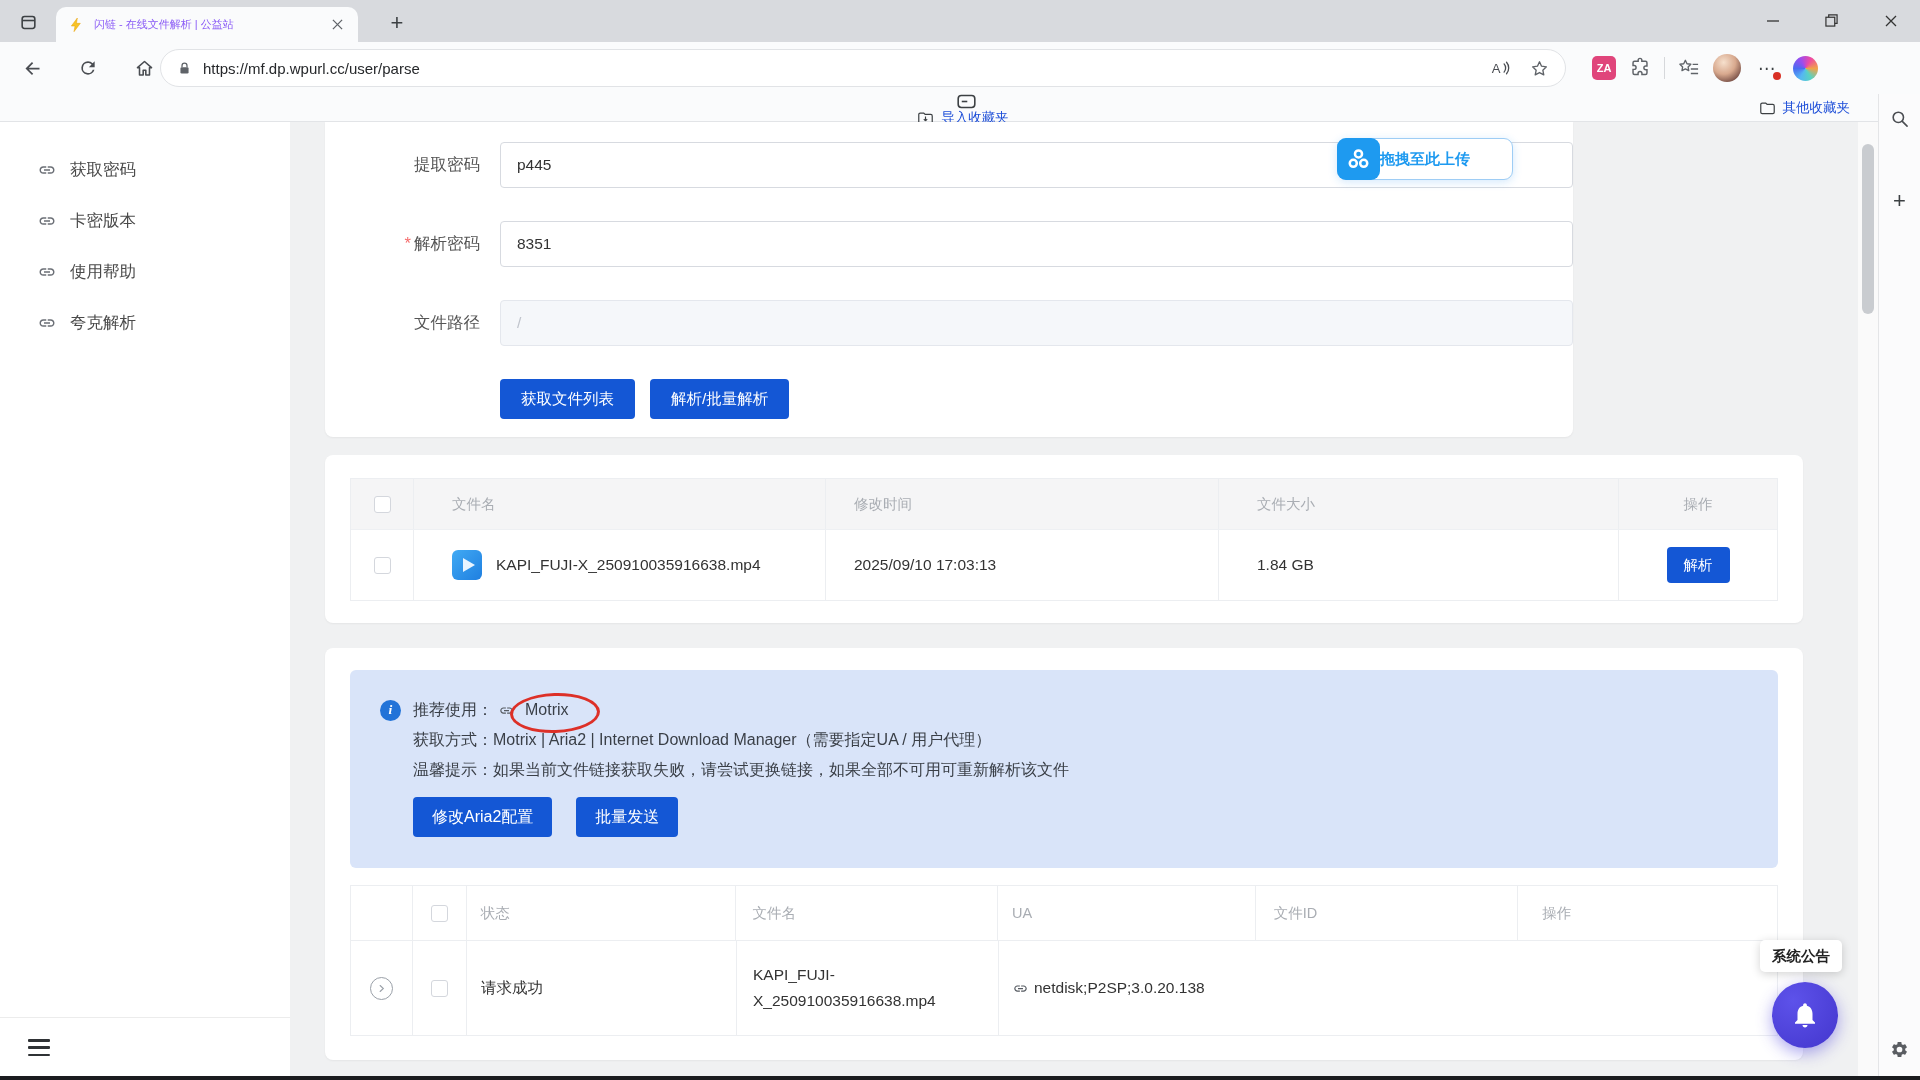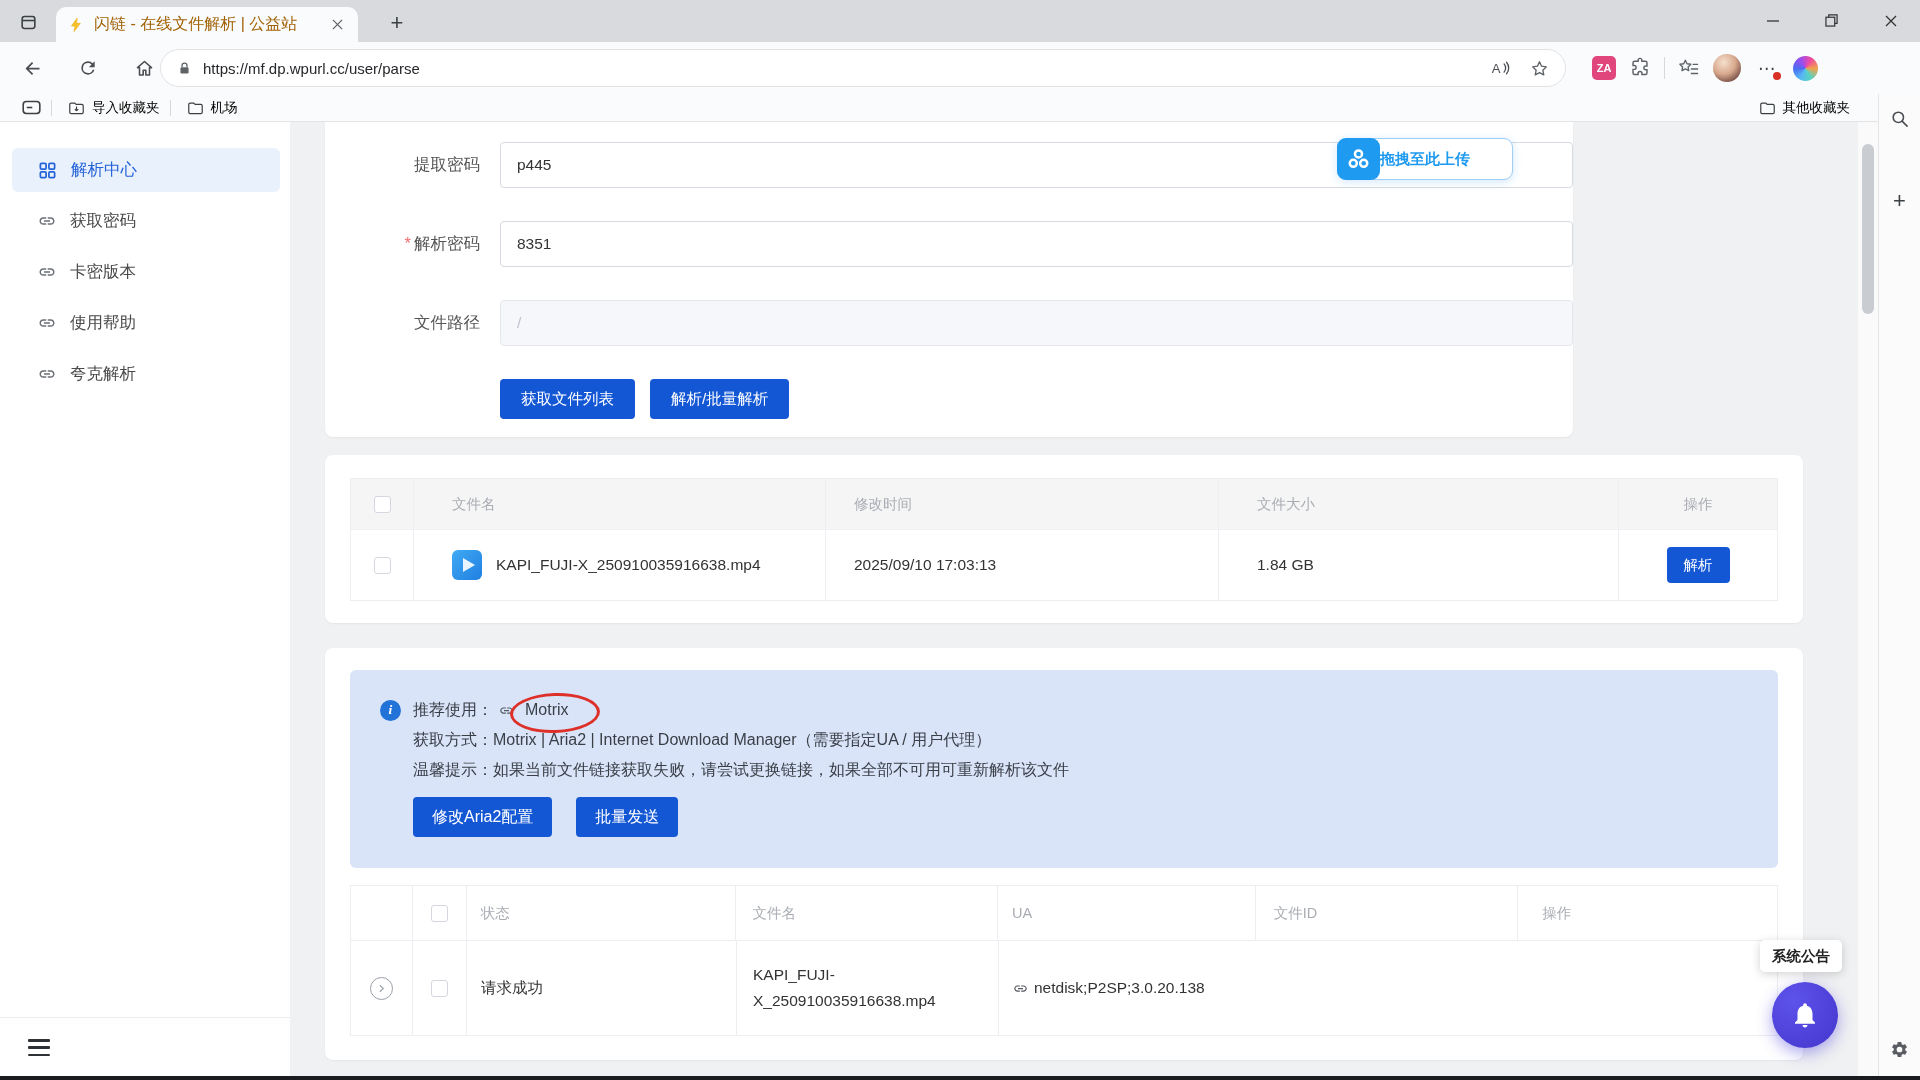--- a/index.html
+++ b/index.html
@@ -3,41 +3,41 @@
 <meta charset="utf-8">
 <style>
   * { margin:0; padding:0; box-sizing:border-box; }
   body { font-family:"Liberation Sans","DejaVu Sans",sans-serif; background:#222; }
   #screen { position:relative; width:1920px; height:1080px; background:#f0f1f2; overflow:hidden; }
 
   
   .tabbar { position:absolute; left:0; top:0; width:1920px; height:42px; background:#d8dade; }
   .tab-actions-btn { position:absolute; left:14px; top:8px; width:28px; height:28px; display:grid; place-items:center; border-radius:6px; cursor:pointer; }
   .tab { position:absolute; left:56px; top:7px; width:302px; height:35px; background:#fafbfc; border-radius:10px 10px 0 0; display:flex; align-items:center; gap:10px; padding:0 12px; cursor:pointer; }
-  .tab-title { flex:1; font-size:16px; color:#a16207; white-space:nowrap; overflow:hidden; }
+  .tab-title { flex:1; font-size:11px; color:#8b5cf6; white-space:nowrap; overflow:hidden; }
   .tab-close { color:#5f6368; font-size:14px; width:18px; height:18px; display:grid; place-items:center; border-radius:4px; cursor:pointer; }
   .newtab-btn { position:absolute; left:384px; top:10px; width:26px; height:26px; display:grid; place-items:center; font-size:22px; color:#3c4043; cursor:pointer; }
   .win-controls { position:absolute; right:0; top:0; height:41px; display:flex; }
   .win-btn { width:59px; height:41px; display:grid; place-items:center; cursor:pointer; }
 
   .toolbar { position:absolute; left:0; top:42px; width:1920px; height:52px; background:#fafbfc; }
   .nav-icons { position:absolute; left:16px; top:0; height:52px; display:flex; align-items:center; gap:24px; }
   .nav-btn { width:32px; height:32px; display:grid; place-items:center; border-radius:6px; cursor:pointer; }
   .addrbar { position:absolute; left:160px; top:7px; width:1406px; height:38px; background:#fff; border:1px solid #e1e3e6; border-radius:20px; display:flex; align-items:center; gap:11px; padding:0 16px; cursor:text; }
   .url-text { flex:1; font-size:15px; color:#26282b; }
   .addr-right { display:flex; align-items:center; gap:20px; }
   .ext-row { position:absolute; left:1592px; top:0; height:52px; display:flex; align-items:center; gap:13px; }
   .za-badge { width:24px; height:24px; background:#e0457b; border-radius:5px; color:#fff; font-size:11px; font-weight:bold; display:grid; place-items:center; cursor:pointer; }
   .divider-v { width:1px; height:22px; background:#d6d8db; }
   .avatar { width:28px; height:28px; border-radius:50%; background:radial-gradient(circle at 38% 30%, #f6e0cd 0%, #d8a98e 45%, #7d544a 78%, #5d3a33 100%); cursor:pointer; }
   .more-btn { position:relative; width:26px; height:26px; display:grid; place-items:center; cursor:pointer; color:#3c4043; font-size:17px; letter-spacing:1px; }
   .more-badge { position:absolute; right:-3px; bottom:-1px; width:12px; height:12px; background:#d93025; border-radius:50%; border:2px solid #fafbfc; }
   .copilot-icon { width:25px; height:25px; border-radius:50%; background:conic-gradient(from 210deg,#55b7f3,#4a6cf0,#9a4cf0,#ef4aa2,#f0a24a,#58d3c2,#55b7f3); cursor:pointer; }
 
-  .bookmarkbar { position:absolute; left:0; top:94px; width:1920px; height:28px; background:#fafbfc; border-bottom:1px solid #e2e4e7; display:flex; align-items:center; font-size:13.5px; color:#000000; }
+  .bookmarkbar { position:absolute; left:0; top:94px; width:1920px; height:28px; background:#fafbfc; border-bottom:1px solid #e2e4e7; display:flex; align-items:center; font-size:13.5px; color:#1d4ed8;flex-direction:column; }
   .bm-item { display:flex; align-items:center; gap:7px; padding:0 10px; height:24px; border-radius:5px; cursor:pointer; }
   .bm-right { position:absolute; right:70px; top:0; height:28px; display:flex; align-items:center; gap:7px; cursor:pointer; }
 
   
   .edge-side { position:absolute; right:0; top:94px; width:42px; height:982px; background:#fbfbfc; border-left:1px solid #e4e5e7; }
   .side-ico { position:absolute; left:50%; transform:translateX(-50%); width:30px; height:30px; display:grid; place-items:center; border-radius:6px; cursor:pointer; color:#3c4043; }
   .page-scrollbar { position:absolute; right:42px; top:122px; width:20px; height:954px; background:#fafafa; }
   .page-scroll-thumb { position:absolute; left:4px; top:22px; width:12px; height:170px; background:#c9ccd0; border-radius:6px; cursor:grab; }
 
   
@@ -268,33 +268,20 @@
         </svg>
     </div>
   </div>
   <div class="page-scrollbar">
     <div class="page-scroll-thumb"></div>
   </div>
 
   <div class="page">
 
     <aside class="app-side">
-      <div class="side-item active">
-        <span>
-          <svg width="19" height="19" viewBox="0 0 24 24">
-              <g fill="none" stroke="#2563d9" stroke-width="2.2">
-                <rect x="3" y="3" width="7.2" height="7.2" rx="1.4"></rect>
-                <rect x="13.8" y="3" width="7.2" height="7.2" rx="1.4"></rect>
-                <rect x="3" y="13.8" width="7.2" height="7.2" rx="1.4"></rect>
-                <rect x="13.8" y="13.8" width="7.2" height="7.2" rx="1.4"></rect>
-              </g>
-            </svg>
-        </span>
-        <span>解析中心</span>
-      </div>
       <div class="side-item">
         <span>
           <svg width="18" height="18" viewBox="0 0 24 24">
               <path d="M3.9 12c0-1.71 1.39-3.1 3.1-3.1h4V7H7c-2.76 0-5 2.24-5 5s2.24 5 5 5h4v-1.9H7c-1.71 0-3.1-1.39-3.1-3.1zM8 13h8v-2H8v2zm9-6h-4v1.9h4c1.71 0 3.1 1.39 3.1 3.1s-1.39 3.1-3.1 3.1h-4V17h4c2.76 0 5-2.24 5-5s-2.24-5-5-5z" fill="#6b6f76"></path>
             </svg>
         </span>
         <span>获取密码</span>
       </div>
       <div class="side-item">
         <span>

